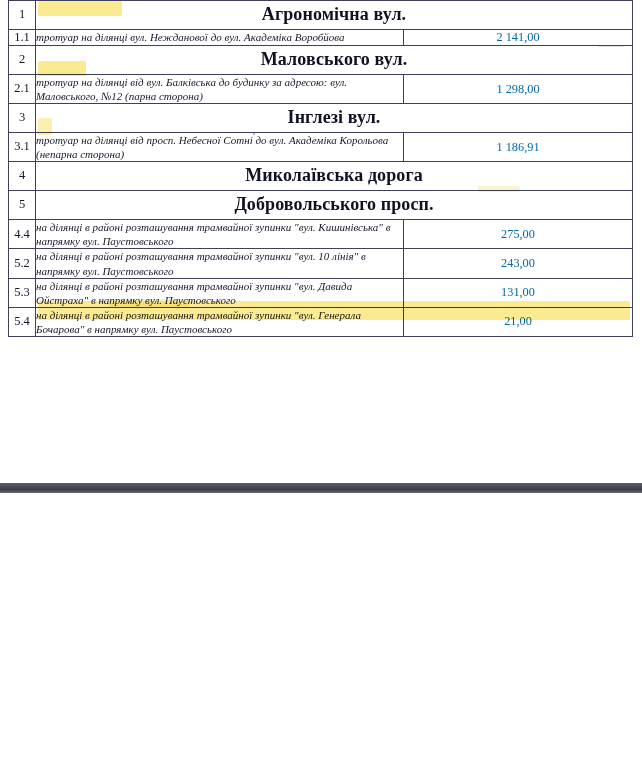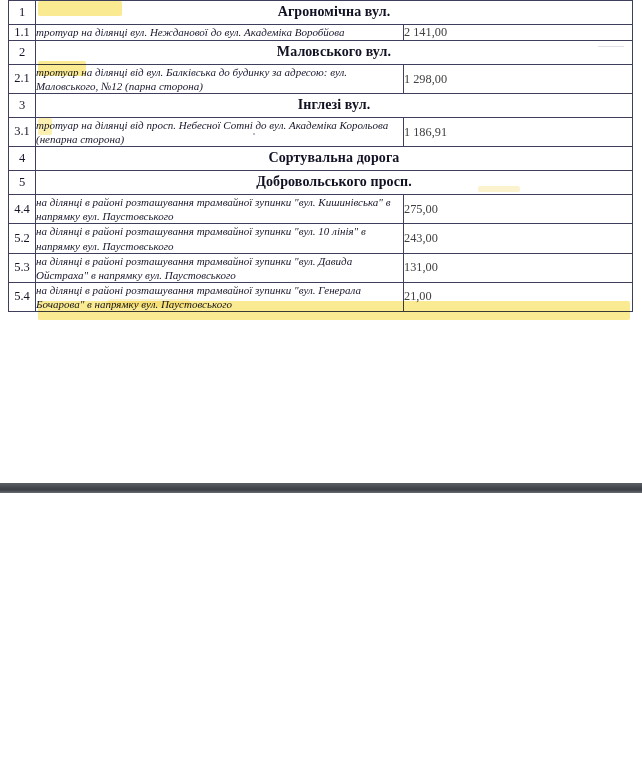--- a/index.html
+++ b/index.html
@@ -67,32 +67,33 @@
   }
   .cell-name {
     font-style: italic;
     font-size: 11px;
     line-height: 1.28;
     padding: 3px 4px 3px 6px;
     text-align: left;
     color: #16162b;
   }
   .cell-val {
+    text-align: center;
     font-size: 12.3px;
     font-style: normal;
     padding: 3px 2px;
-    color: #404040;
+    color: #0369a1;
   }
 
   
   .row-group .cell-group {
     text-align: center;
     font-weight: bold;
     font-style: normal;
-    font-size: 14px;
+    font-size: 18px;
     padding: 3px 0 4px 0;
     letter-spacing: .1px;
     color: #111124;
     position: relative;
   }
   .row-group .cell-num { font-weight: 400; }
 
   
   .hl {
     position: absolute;
@@ -165,21 +166,21 @@
       </tr>
 
       <tr>
         <td class="cell-num">3.1</td>
         <td class="cell-name">тротуар  на ділянці від просп. Небесної Сотні до вул. Академіка Корольова (непарна сторона)</td>
         <td class="cell-val">1 186,91</td>
       </tr>
 
       <tr class="row-group">
         <td class="cell-num">4</td>
-        <td class="cell-group" colspan="2">Сортувальна дорога</td>
+        <td class="cell-group" colspan="2">Миколаївська дорога</td>
       </tr>
 
 
 
 
       <tr class="row-group">
         <td class="cell-num">5</td>
         <td class="cell-group" colspan="2">Добровольського просп.</td>
       </tr>
 

